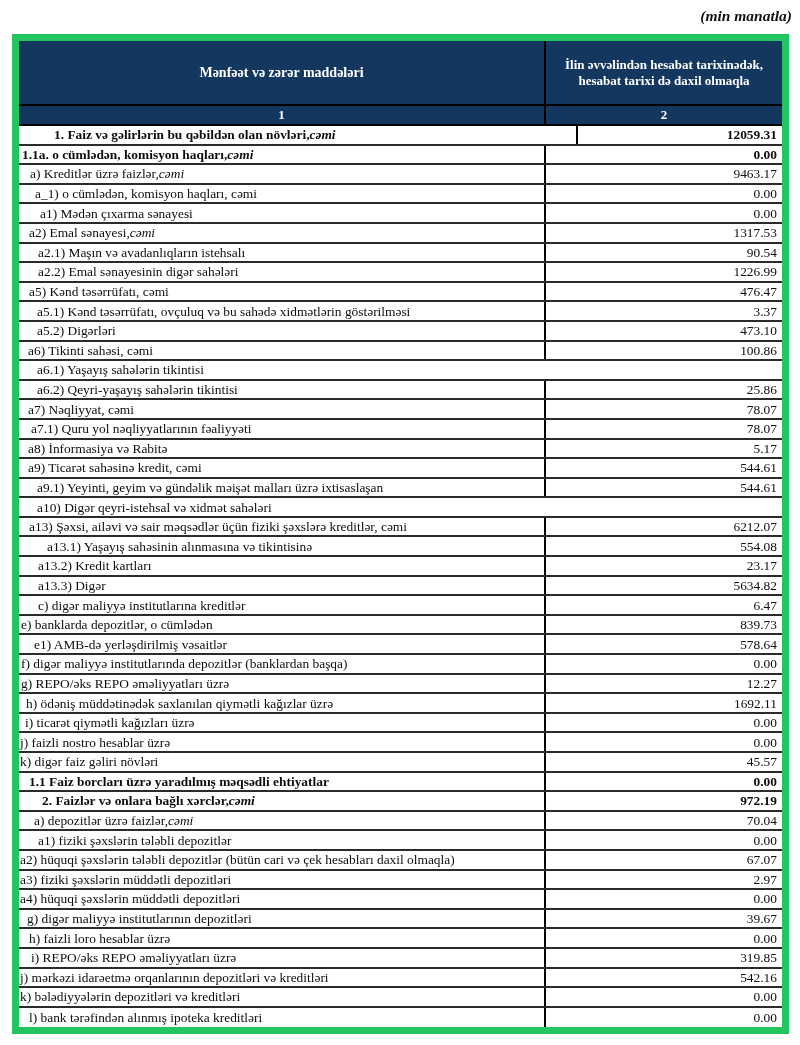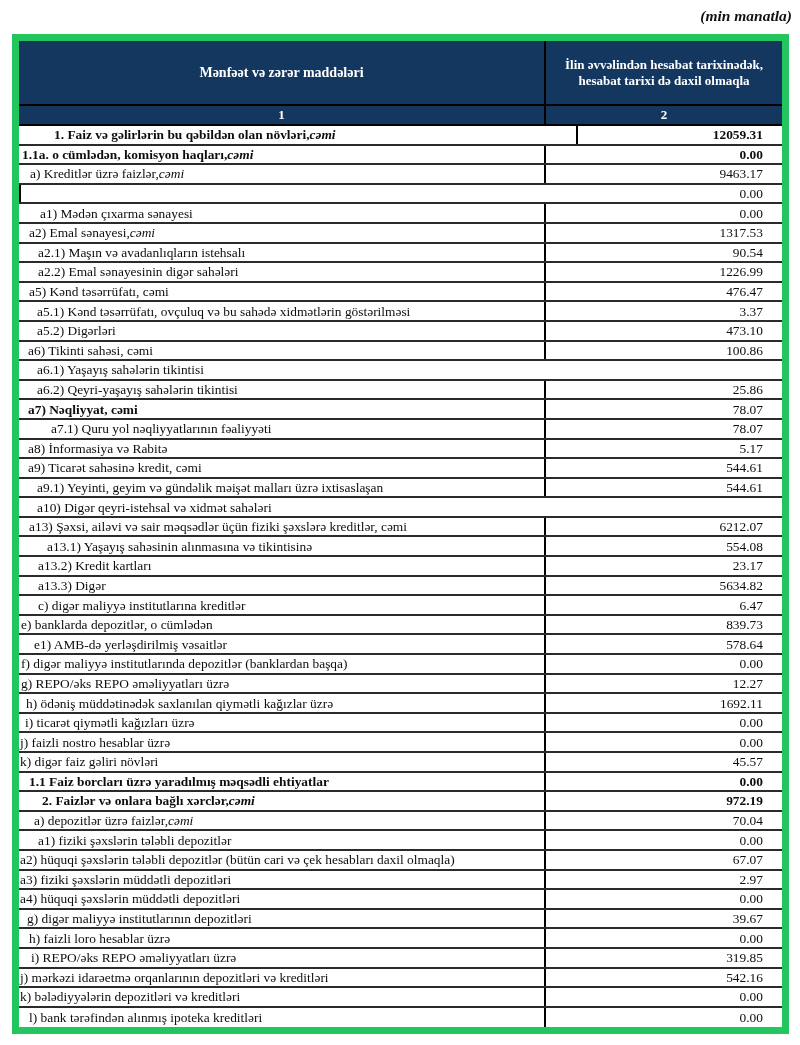--- a/index.html
+++ b/index.html
@@ -24,21 +24,21 @@
               line-height:16px; padding:0 16px; }
   .ncell.c1 { flex:0 0 525px; font-size:13px; }
   .ncell.c2 { flex:1; border-left:2px solid #000; font-size:13px; }
   .ncell { display:flex; align-items:center; justify-content:center; }
 
   .tbody .row { display:flex; height:19.6px; border-bottom:2px solid #2b2b2b; }
   .tbody .row:last-child { border-bottom:none; }
   .cell { display:flex; align-items:center; font-size:13.4px; line-height:15px; }
   .cell.label { flex:0 0 525px; overflow:hidden; white-space:nowrap; }
   .cell.value { flex:1; justify-content:flex-end; border-left:2px solid #000;
-                padding-right:19px; }
+                padding-right:5px; }
   .row.bold .cell { font-weight:bold; }
 </style>
 </head>
 <body>
 
 <div class="page">
 
   <div class="unit-note">(min manatla)</div>
 
   <div class="fin-table">
@@ -60,20 +60,21 @@
         </div>
         <div class="row bold">
           <div class="cell label" style="padding-left: 3px;">1.1a. o cümlədən, komisyon haqları,<i> cəmi</i></div>
           <div class="cell value">0.00</div>
         </div>
         <div class="row">
           <div class="cell label" style="padding-left: 11px;">a) Kreditlər üzrə faizlər,<i> cəmi</i></div>
           <div class="cell value">9463.17</div>
         </div>
         <div class="row">
+          <div class="cell label" style="padding-left: 16px;">a_1) o cümlədən, komisyon haqları, cəmi</div>
           <div class="cell value">0.00</div>
         </div>
         <div class="row">
           <div class="cell label" style="padding-left: 21px;">a1) Mədən çıxarma sənayesi</div>
           <div class="cell value">0.00</div>
         </div>
         <div class="row">
           <div class="cell label" style="padding-left: 10px;">a2) Emal sənayesi,<i> cəmi</i></div>
           <div class="cell value">1317.53</div>
         </div>
@@ -102,25 +103,25 @@
           <div class="cell value">100.86</div>
         </div>
         <div class="row">
           <div class="cell label" style="padding-left: 18px;">a6.1) Yaşayış sahələrin tikintisi</div>
         </div>
         <div class="row">
           <div class="cell label" style="padding-left: 18px;">a6.2) Qeyri-yaşayış sahələrin tikintisi</div>
           <div class="cell value">25.86</div>
         </div>
         <div class="row">
-          <div class="cell label" style="padding-left: 9px; font-weight: bold;">a7) Nəqliyyat, cəmi</div>
+          <div class="cell label" style="padding-left: 9px;">a7) Nəqliyyat, cəmi</div>
           <div class="cell value">78.07</div>
         </div>
         <div class="row">
-          <div class="cell label" style="padding-left: 32px; text-align: center;">a7.1) Quru yol nəqliyyatlarının fəaliyyəti</div>
+          <div class="cell label" style="padding-left: 12px; text-align: center;">a7.1) Quru yol nəqliyyatlarının fəaliyyəti</div>
           <div class="cell value">78.07</div>
         </div>
         <div class="row">
           <div class="cell label" style="padding-left: 9px;">a8) İnformasiya və Rabitə</div>
           <div class="cell value">5.17</div>
         </div>
         <div class="row">
           <div class="cell label" style="padding-left: 9px;">a9) Ticarət sahəsinə kredit, cəmi</div>
           <div class="cell value">544.61</div>
         </div>

